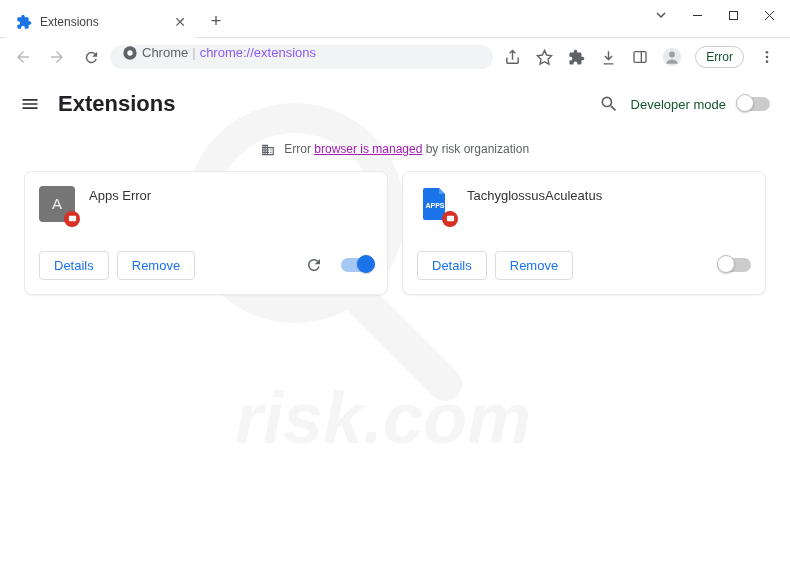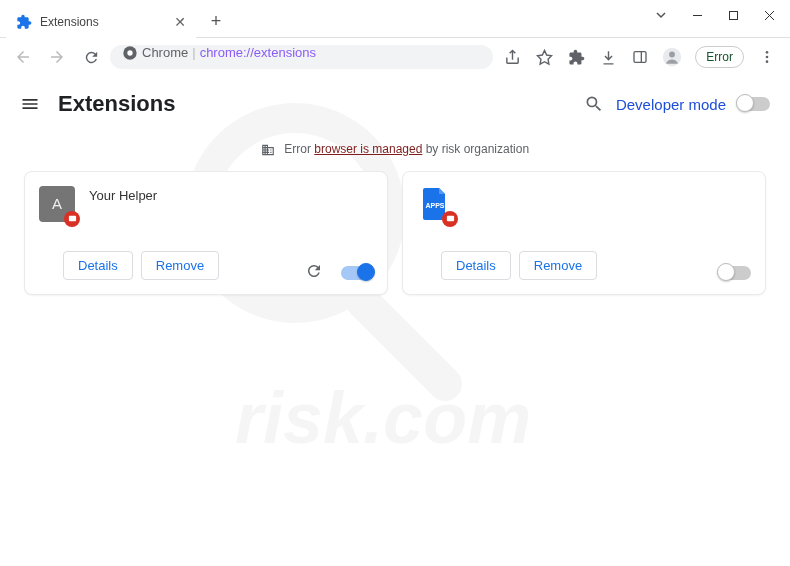--- a/index.html
+++ b/index.html
@@ -25,40 +25,40 @@
 .omni-sep { color: #bbb; }
 .omni-url { color: #8b5cf6; }
 .toolbar-right { display: flex; align-items: center; gap: 2px; }
 .error-btn { border: 1px solid #ccc; border-radius: 14px; padding: 3px 10px; font-size: 12px; color: #14532d; margin: 0 6px; }
 
 .page-header { display: flex; align-items: center; height: 56px; padding: 0 20px; position: relative; z-index: 1; }
 .menu-icon { font-size: 20px; color: #333; margin-right: 18px; }
 .page-title { font-size: 22px; font-weight: 600; color: #202124; }
 .header-right { margin-left: auto; display: flex; align-items: center; gap: 12px; }
 .search-icon { color: #5f6368; }
-.dev-mode-label { font-size: 15px; color: #1d4ed8; }
+.dev-mode-label { font-size: 13px; color: #14532d; }
 
 .toggle { width: 32px; height: 14px; background: #ccc; border-radius: 8px; position: relative; }
 .toggle .knob { width: 18px; height: 18px; background: #fff; border: 1px solid #bbb; border-radius: 50%; position: absolute; top: -3px; left: -2px; box-shadow: 0 1px 2px rgba(0,0,0,0.2); }
 .toggle.on { background: #a5c8f7; }
 .toggle.on .knob { left: auto; right: -2px; background: #1a73e8; border-color: #1a73e8; }
 
 .managed-banner { text-align: center; font-size: 12px; color: #5f6368; padding: 10px 0 14px; position: relative; z-index: 1; }
-.managed-banner a { color: #7f1d1d; text-decoration: underline; }
+.managed-banner a { color: #a21caf; text-decoration: underline; }
 .building-icon { display: inline-block; vertical-align: middle; margin-right: 6px; }
 
 .cards { display: flex; gap: 14px; padding: 0 24px; position: relative; z-index: 1; }
 .card { flex: 1; background: #fff; border: 1px solid #e8eaed; border-radius: 8px; padding: 14px; box-shadow: 0 1px 2px rgba(0,0,0,0.05); position: relative; min-height: 124px; display: flex; flex-direction: column; }
 .card-top { display: flex; align-items: flex-start; gap: 14px; }
 .ext-icon { width: 36px; height: 36px; border-radius: 4px; display: flex; align-items: center; justify-content: center; position: relative; flex-shrink: 0; }
 .ext-icon-a { background: #757575; color: #eee; font-size: 15px; }
 .ext-icon-b { background: #fff; }
 .badge { position: absolute; bottom: -5px; right: -5px; width: 16px; height: 16px; background: #d93025; border-radius: 50%; display:flex; align-items:center; justify-content:center; }
 .ext-name { font-size: 13px; color: #333; padding-top: 2px; }
-.card-bottom { margin-top: auto; display: flex; align-items: flex-end; gap: 8px; margin-left: 24px; }
+.card-bottom { margin-top: auto; display: flex; align-items: center; gap: 8px; }
 .card-btn { border: 1px solid #dadce0; background: #fff; color: #1a73e8; font-size: 13px; padding: 6px 14px; border-radius: 4px; }
 .reload-icon { margin-left: auto; margin-right: 10px; color: #5f6368; }
 .card .toggle { margin-left: auto; }
 .card:first-child .reload-icon + .toggle { margin-left: 0; }
 
 svg { display: block; }
 </style>
 </head>
 <body>
 
@@ -208,21 +208,21 @@
   <div class="card">
     <div class="card-top">
       <div class="ext-icon ext-icon-a">
         <span>A</span>
         <div class="badge">
             <svg width="9" height="9" viewBox="0 0 10 10">
               <rect x="1" y="2" width="8" height="6" rx="1" fill="#fff"></rect>
             </svg>
           </div>
       </div>
-      <div class="ext-name">Your Helper</div>
+      <div class="ext-name">Apps Error</div>
     </div>
     <div class="card-bottom">
       <button class="card-btn">Details</button>
       <button class="card-btn">Remove</button>
       <span class="reload-icon">
         <svg width="18" height="18" viewBox="0 0 24 24" fill="#5f6368">
             <path d="M17.65 6.35A8 8 0 1 0 19.73 14h-2.08A6 6 0 1 1 16.24 7.76L13 11h7V4l-2.35 2.35z"></path>
           </svg>
       </span>
       <div class="toggle on">
@@ -238,20 +238,21 @@
           <path d="M8 2h14l6 6v24a2 2 0 01-2 2H8a2 2 0 01-2-2V4a2 2 0 012-2z" fill="#1a73e8"></path>
           <path d="M22 2l6 6h-6z" fill="#4f9af7"></path>
           <text x="18" y="22" font-size="7" fill="#fff" text-anchor="middle" font-weight="bold">APPS</text>
         </svg>
         <div class="badge">
             <svg width="9" height="9" viewBox="0 0 10 10">
               <rect x="1" y="2" width="8" height="6" rx="1" fill="#fff"></rect>
             </svg>
           </div>
       </div>
+      <div class="ext-name">TachyglossusAculeatus</div>
     </div>
     <div class="card-bottom">
       <button class="card-btn">Details</button>
       <button class="card-btn">Remove</button>
       <div class="toggle">
           <div class="knob"></div>
         </div>
     </div>
   </div>
 </div>

